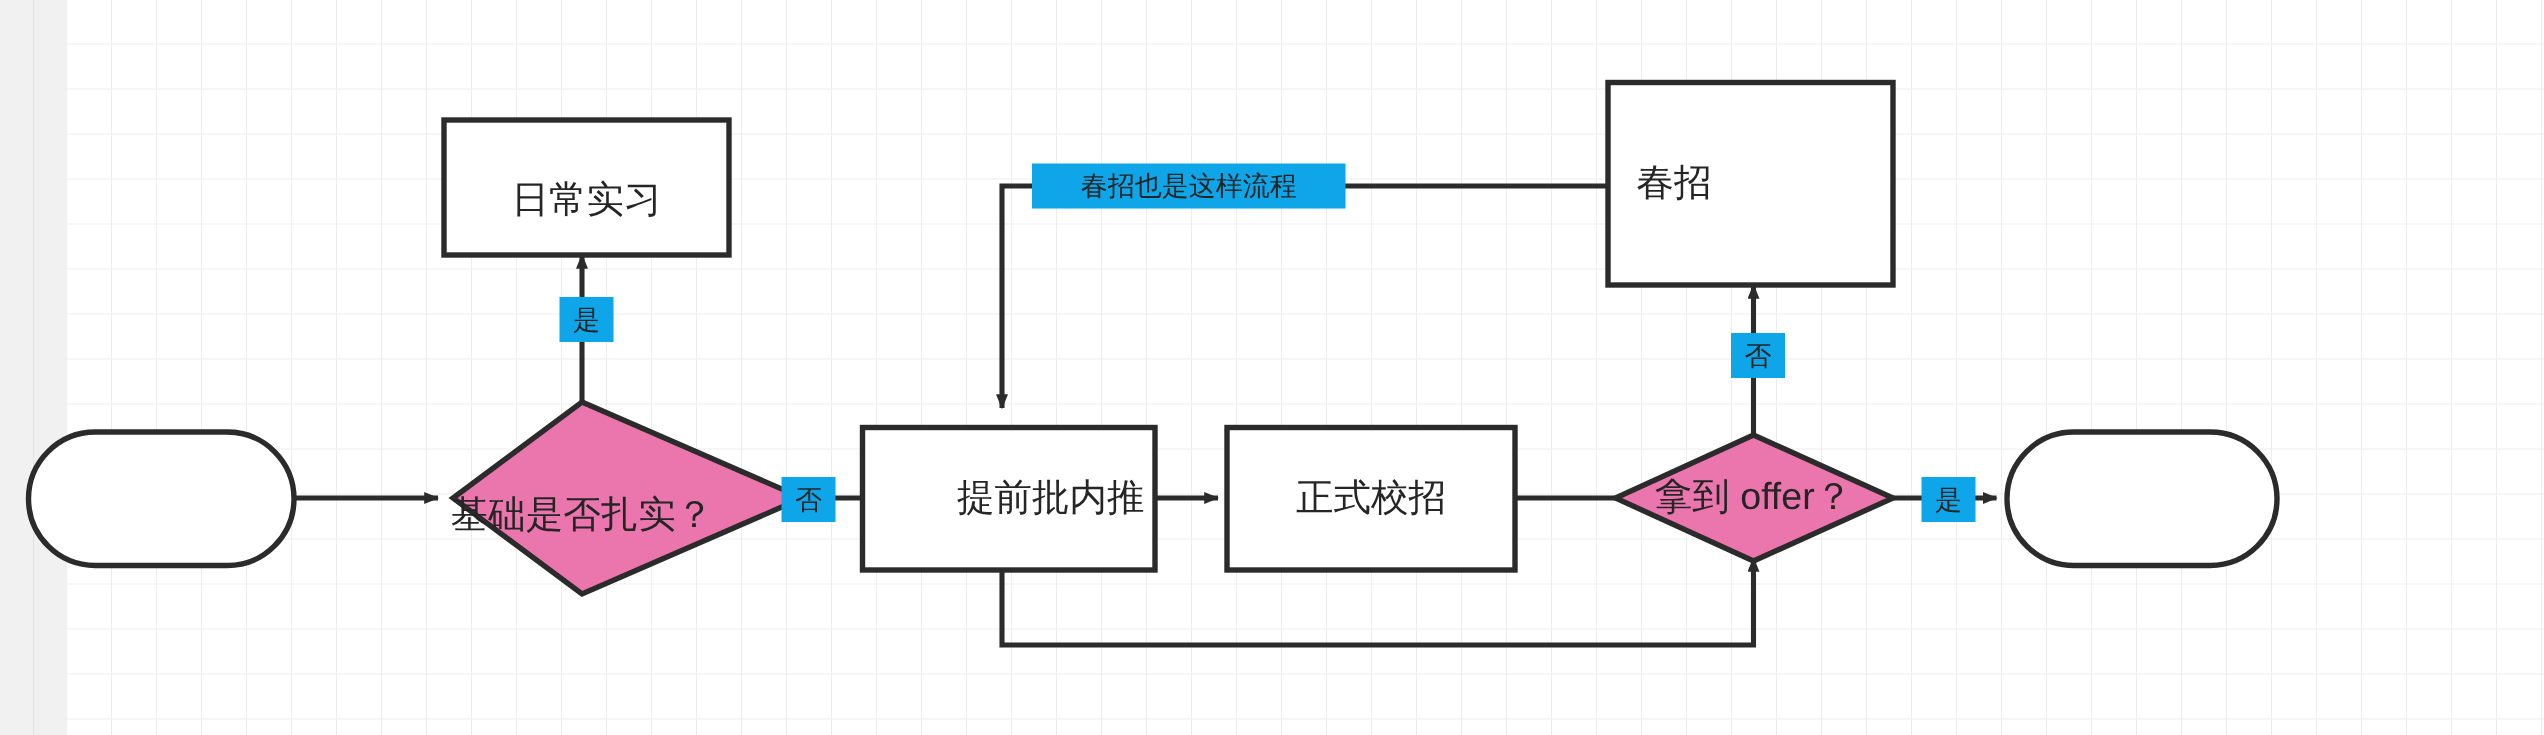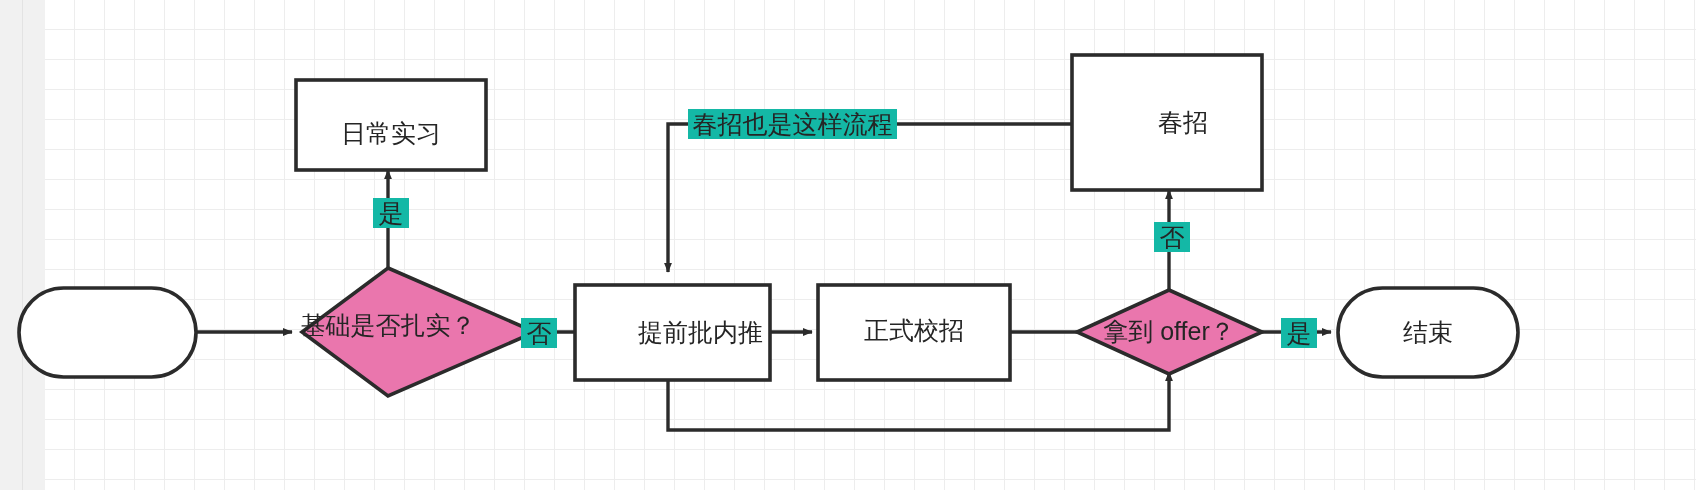--- a/index.html
+++ b/index.html
@@ -59,22 +59,22 @@
     line-height: 1.1;
     white-space: nowrap;
     pointer-events: none;
   }
   .edge-label {
     position: absolute;
     display: flex;
     align-items: center;
     justify-content: center;
     color: #252525;
-    font-size: 25px;
-    background: #14b8a6;
+    font-size: 18px;
+    background: #0ea5e9;
     white-space: nowrap;
     padding: 0 2px;
   }
 </style>
 </head>
 <body>
 
 <div id="canvas-root">
 
   <div id="left-gutter"></div>
@@ -122,31 +122,30 @@
     <rect x="1072" y="55" width="190" height="135" fill="#ffffff" stroke="#2b2b2b" stroke-width="3.6"></rect>
 
     <polygon points="1169,290 1262,332 1169,374 1077,332" fill="#ea76ad" stroke="#2b2b2b" stroke-width="3.6" stroke-linejoin="miter"></polygon>
 
     <rect x="1338" y="288" width="180" height="89" rx="44.5" ry="44.5" fill="#ffffff" stroke="#2b2b2b" stroke-width="3.6"></rect>
   </svg>
 
 
   <div class="node-label" style="left:296px; top:80px; width:190px; height:108px;">日常实习</div>
 
-  <div class="node-label" style="left:288px; top:296px; width:200px; height:60px;">基础是否扎实？</div>
+  <div class="node-label" style="left:288px; top:314px; width:200px; height:60px;">基础是否扎实？</div>
 
   <div class="node-label" style="left:575px; top:285px; width:195px; height:95px;margin-left:28px;">提前批内推</div>
 
-  <div class="node-label" style="left:818px; top:285px; width:192px; height:95px;font-family:Liberation Mono, monospace;">正式校招</div>
+  <div class="node-label" style="left:818px; top:285px; width:192px; height:95px;">正式校招</div>
 
-  <div class="node-label" style="left:1088px; top:55px; width:190px; height:135px;">春招</div>
+  <div class="node-label" style="left:1021px; top:55px; width:190px; height:135px;">春招</div>
 
   <div class="node-label" style="left:1079px; top:302px; width:180px; height:60px;text-align:center;">拿到 offer？</div>
 
-  <div class="node-label" style="left:1338px; top:288px; width:180px; height:89px;">结束</div>
 
   <div class="edge-label" style="left:373px; top:198px; width:32px; height:30px;">是</div>
 
   <div class="edge-label" style="left:521px; top:318px; width:32px; height:30px;">否</div>
 
   <div class="edge-label" style="left:1281px; top:318px; width:32px; height:30px;">是</div>
 
   <div class="edge-label" style="left:1154px; top:222px; width:32px; height:30px;">否</div>
 
   <div class="edge-label" style="left:688px; top:109px; width:205px; height:30px;">春招也是这样流程</div>

